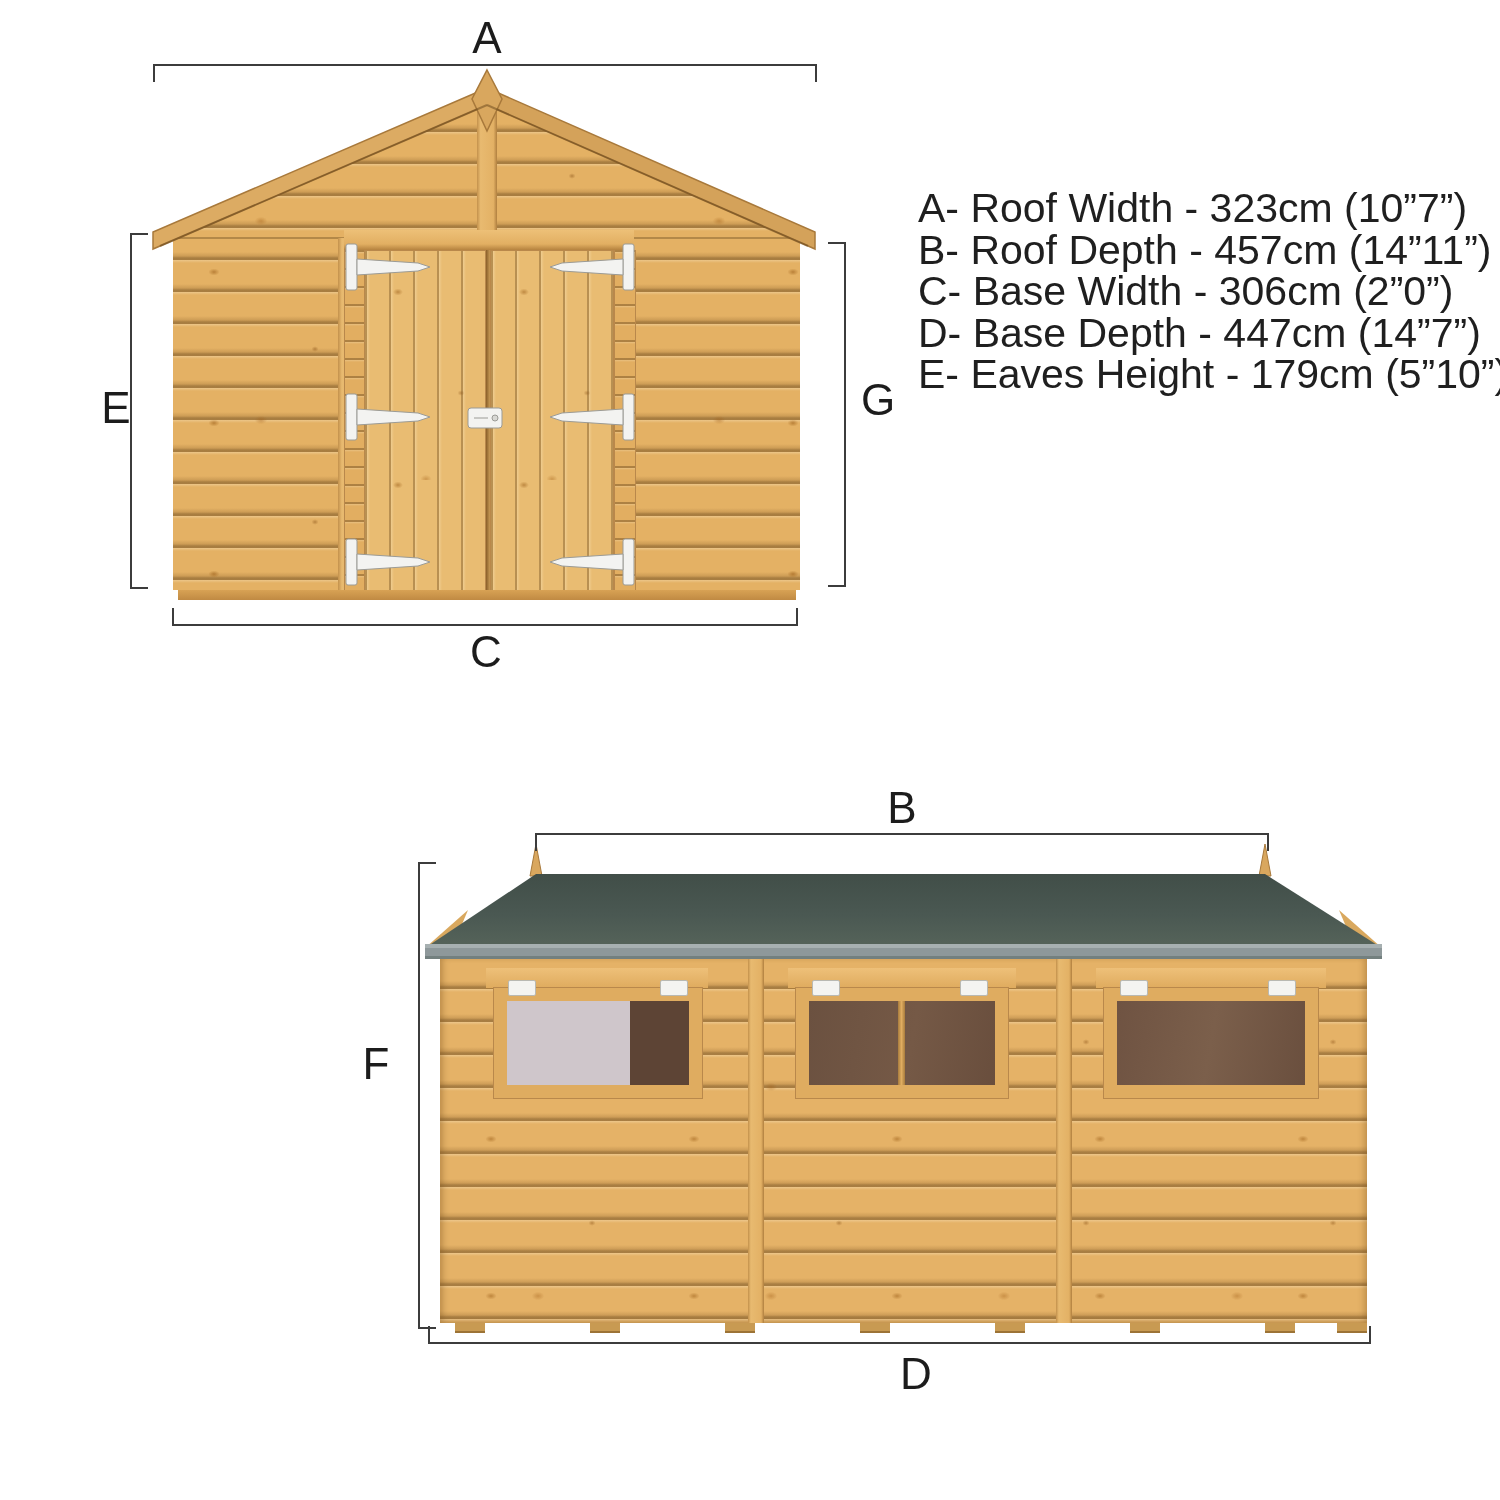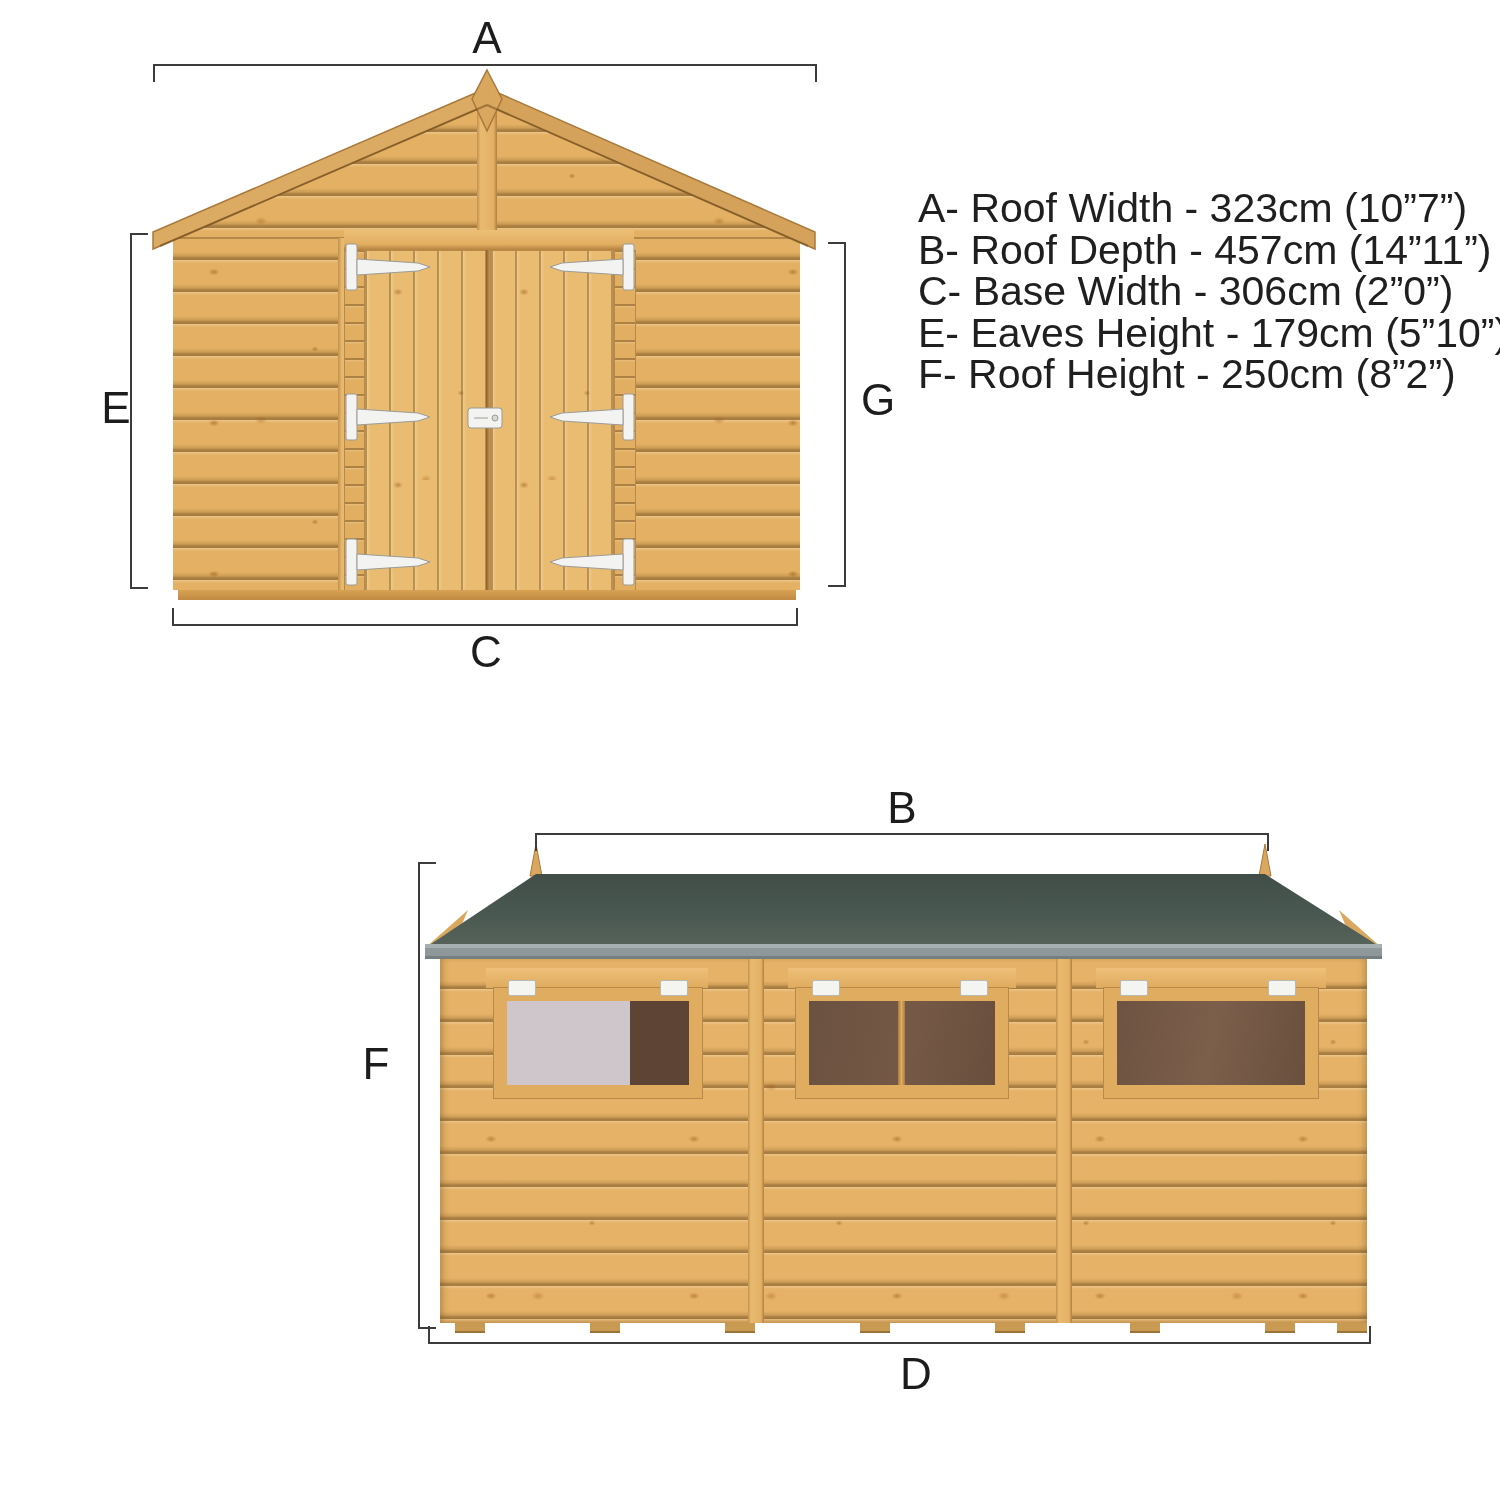--- a/index.html
+++ b/index.html
@@ -157,22 +157,22 @@
     <div class="dim-label" style="left:854px;top:378px;width:48px;">G</div>
 
     <div class="dim dim-h-bottom" style="left:172px;top:608px;width:622px;height:16px;"></div>
     <div class="dim-label" style="left:458px;top:630px;width:56px;">C</div>
   </div>
 
   <div class="spec-list">
     <div>A- Roof Width - 323cm (10”7”)</div>
     <div>B- Roof Depth - 457cm (14”11”)</div>
     <div>C- Base Width - 306cm (2”0”)</div>
+    <div>D- Base Depth - 447cm (14”7”)</div>
     <div>E- Eaves Height - 179cm (5”10”)</div>
-    <div>F- Roof Height - 250cm (8”2”)</div>
   </div>
 
   <div style="position:absolute;left:0;top:760px;width:1500px;height:740px;">
 
     <div class="wood-h-side" style="position:absolute;left:440px;top:196px;width:927px;height:367px;box-shadow:inset 3px 0 6px rgba(120,80,30,.35), inset -3px 0 6px rgba(120,80,30,.3);"></div>
 
     <div class="wood-trim" style="position:absolute;left:748px;top:196px;width:16px;height:367px;"></div>
     <div class="wood-trim" style="position:absolute;left:1056px;top:196px;width:16px;height:367px;"></div>
 
     <div class="win-header" style="left:486px;top:208px;width:222px;"></div>

